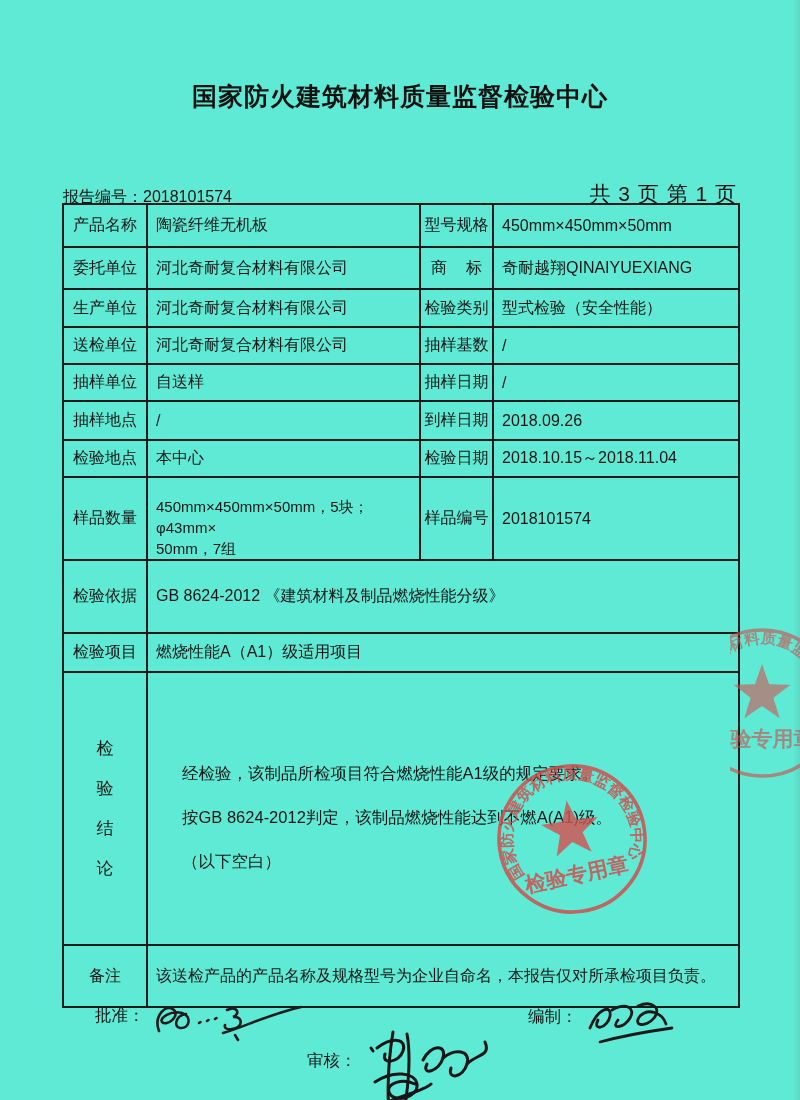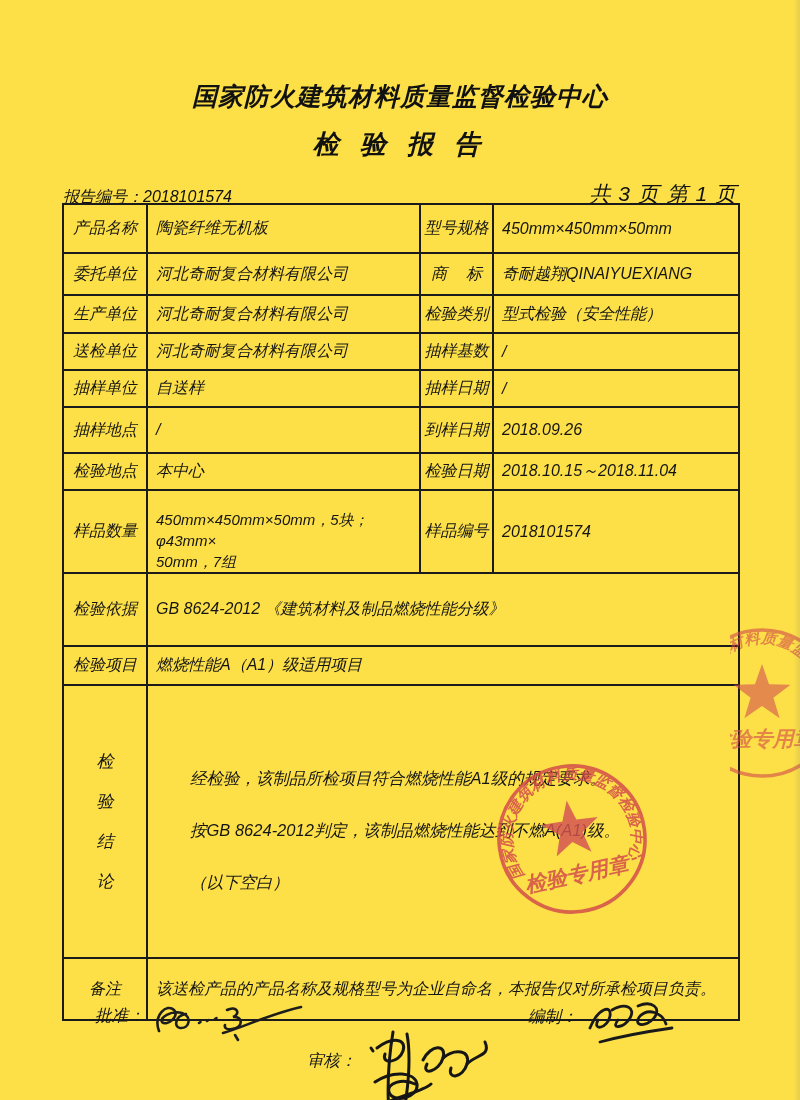--- a/index.html
+++ b/index.html
@@ -1,21 +1,21 @@
 <!DOCTYPE html>
 <html><head>
 <meta charset="utf-8">
 <style>
   * { margin:0; padding:0; box-sizing:border-box; }
   html,body { width:800px; height:1100px; }
   body {
     font-family:"Liberation Sans","DejaVu Sans",sans-serif;
     background:#ffffff; color:#161616; position:relative; overflow:hidden;
   }
-  .page { position:absolute; inset:0; background:#fde047;font-style:italic; }
+  .page { position:absolute; inset:0; background:#5eead4; }
 
   
   .org-title {
     position:absolute; top:80px; left:0; width:100%;
     text-align:center; font-size:25px; font-weight:bold; letter-spacing:1px; color:#111;
   }
   .report-title {
     position:absolute; top:127px; left:0; width:100%;
     text-align:center; font-size:26px; font-weight:bold; letter-spacing:7px; color:#111;
   }
@@ -31,30 +31,30 @@
     position:absolute; left:62px; top:203px; width:676px;
     border-collapse:collapse; table-layout:fixed;
     font-size:16px; color:#151515;
   }
   table.report td { border:2px solid #1b1b1b; vertical-align:middle; overflow:hidden; }
   col.c1{width:84px;} col.c2{width:273px;} col.c3{width:73px;} col.c4{width:246px;}
   td.lab { text-align:center; padding:0 2px; }
   td.lab.spread { text-align:justify; text-align-last:justify; padding:0 10px; }
   td.val { text-align:left; padding:0 8px; }
   td.val.pre { white-space:pre-line; font-size:15px; line-height:1.4; padding-top:18px; }
-  tr.r1{height:49px;} tr.r2{height:42px;} tr.r3{height:38px;} tr.r4{height:37px;}
-  tr.r5{height:37px;} tr.r6{height:46px;} tr.r7{height:37px;} tr.r8{height:45px;}
+  tr.r1{height:43px;} tr.r2{height:42px;} tr.r3{height:38px;} tr.r4{height:37px;}
+  tr.r5{height:37px;} tr.r6{height:39px;} tr.r7{height:37px;} tr.r8{height:45px;}
   tr.r9{height:73px;} tr.r10{height:39px;border-radius:9px;} tr.r11{height:273px;} tr.r12{height:62px;}
 
   
   td.concl-label { vertical-align:middle; }
   .vert-label { display:flex; flex-direction:column; align-items:center; justify-content:center; gap:17px; font-size:17px; }
   td.concl-body { vertical-align:top; position:relative; }
   .concl-wrap { position:relative; width:100%; height:100%; }
-  .concl-wrap p { margin:12px; padding-left:30px; font-size:16.5px; line-height:20px; }
+  .concl-wrap p { margin:4px; padding-left:30px; font-size:16.5px; line-height:20px; }
   .concl-wrap p.p1 { padding-top:16px; }
   .concl-wrap p.p2 { padding-top:20px; }
   .concl-wrap p.p3 { padding-top:20px; }
 
   
   .stamp { position:absolute; pointer-events:none; z-index:6; }
   .stamp.main { left:482px; top:749px; width:180px; height:180px; opacity:.82; transform:rotate(-8deg); }
   .stamp.edge { left:672px; top:613px; width:180px; height:180px; opacity:.6; clip-path:inset(0 0 0 58px); }
 
   
@@ -69,21 +69,20 @@
 
   .scan-edge { position:absolute; right:0; top:0; width:7px; height:100%;
     background:linear-gradient(to right, rgba(0,0,0,0), rgba(110,110,110,.16)); z-index:9; }
 </style>
 </head>
 <body>
 
 <div class="page">
 
   <div class="org-title">国家防火建筑材料质量监督检验中心</div>
-  <div class="report-title">检 验 报 告</div>
 
   <div class="meta-row">
     <span>报告编号：2018101574</span>
     <span class="pages">共 3 页 第 1 页</span>
   </div>
 
   <table class="report">
     <colgroup>
         <col class="c1">
         <col class="c2">

